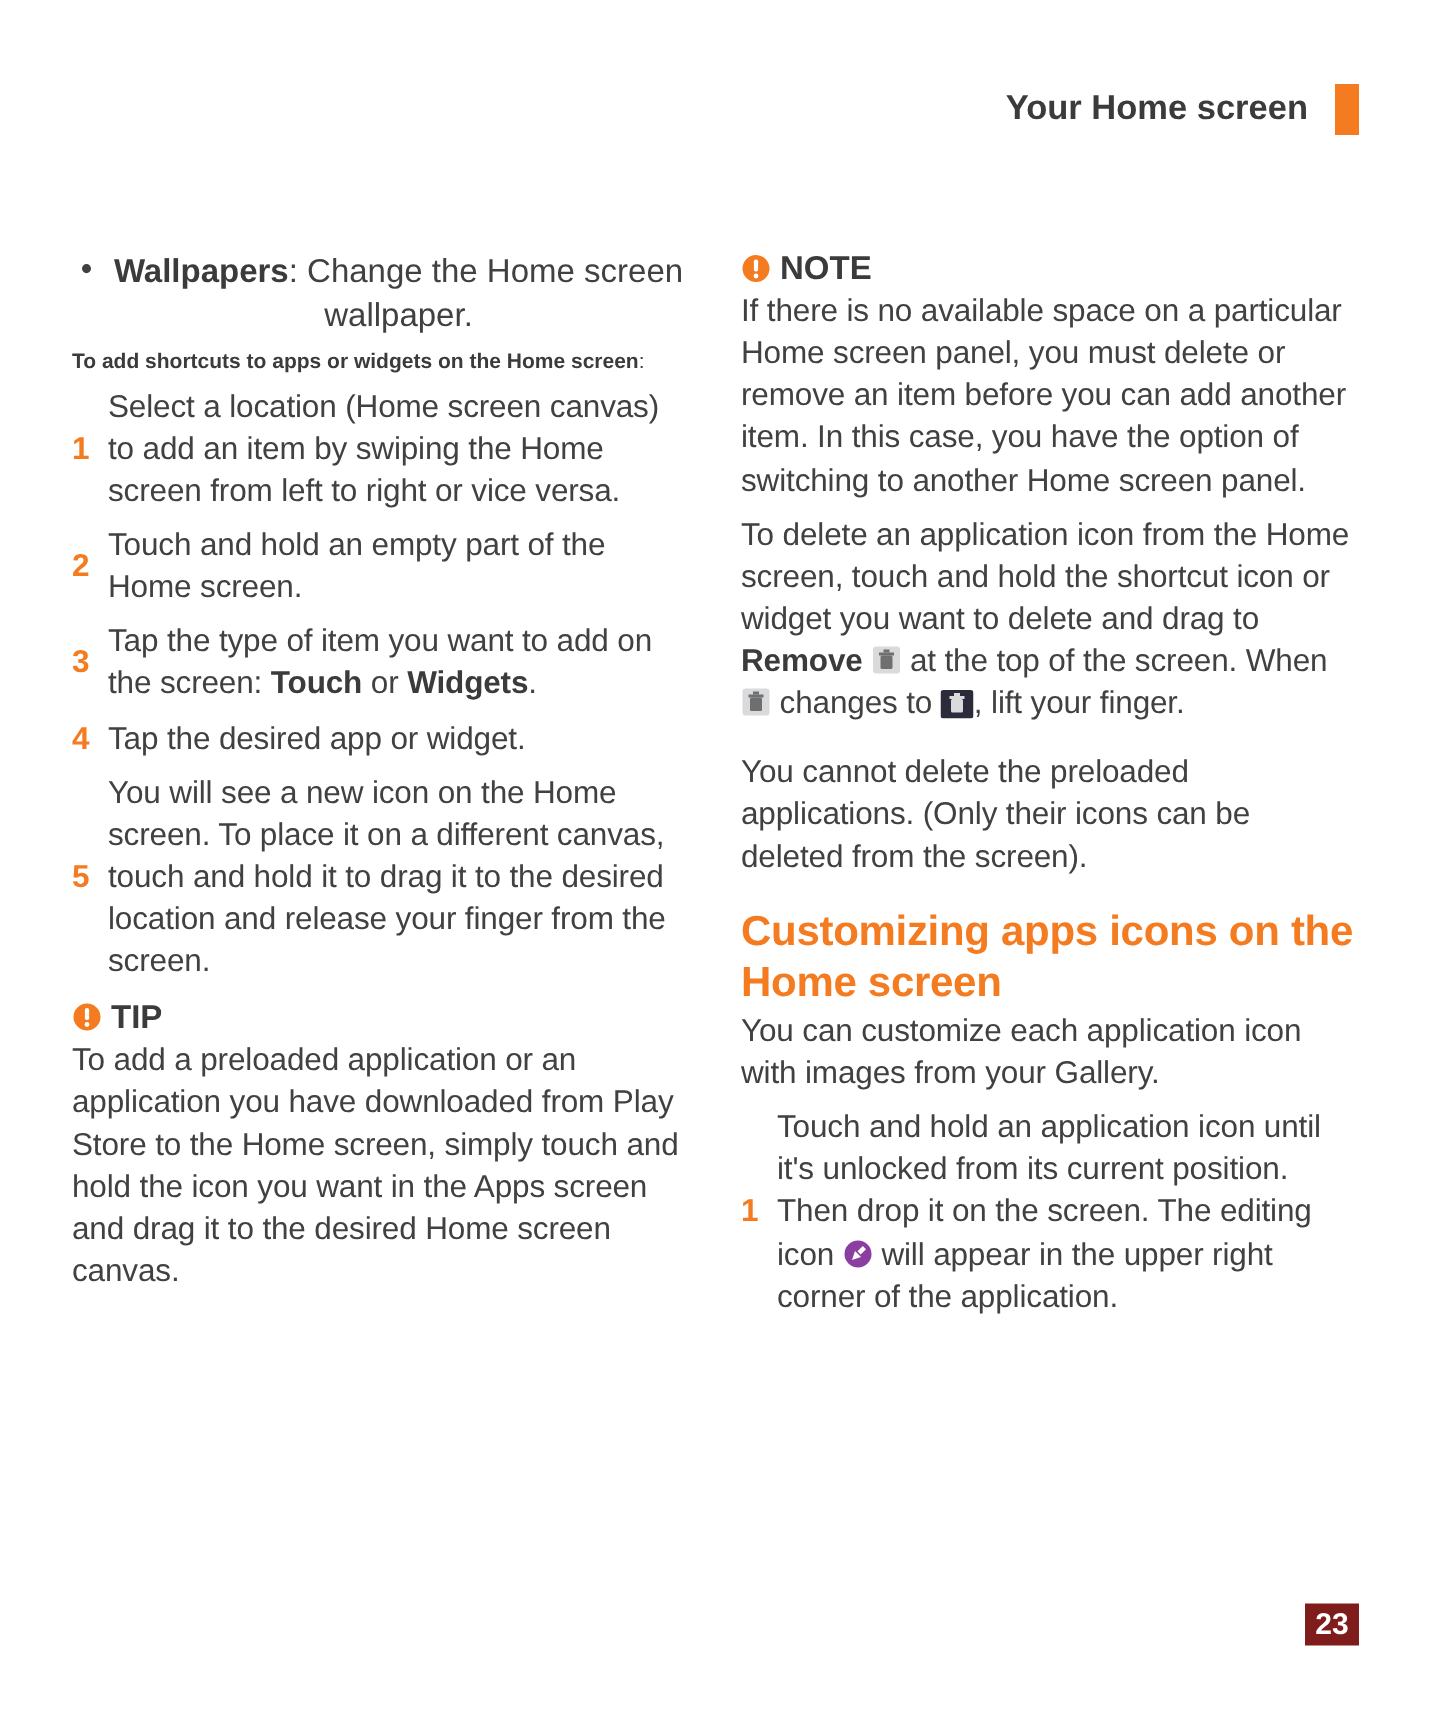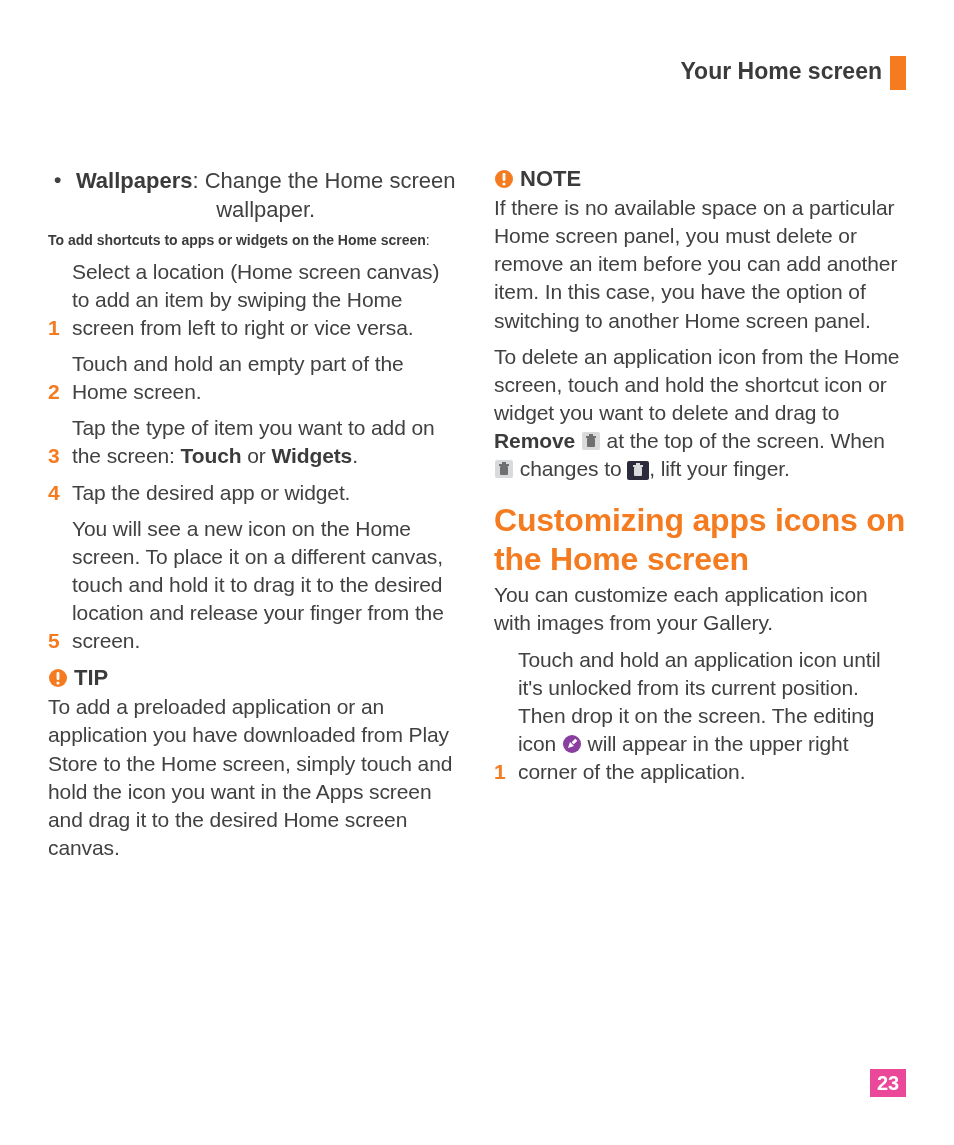--- a/index.html
+++ b/index.html
@@ -19,21 +19,21 @@
     padding: 56px 48px 48px 48px;
     box-sizing: border-box;
   }
   .header {
     position: relative;
     height: 34px;
     margin-bottom: 76px;
   }
   .header-title {
     position: absolute;
-    right: 24px;
+    right: 34px;
     top: 2px;
     font-weight: 700;
     font-size: 23px;
     letter-spacing: 0px;
     color: #3b3b3c;
   }
   .header-bar {
     position: absolute;
     right: 0;
     top: 0;
@@ -84,21 +84,21 @@
   }
   ol.steps {
     list-style: none;
     padding: 0;
     margin: 0 0 10px 0;
     counter-reset: step;
   }
   ol.steps > li {
     counter-increment: step;
     display: flex;
-    align-items: flex-end;
+    align-items: center;
     margin-bottom: 8px;
   }
   ol.steps > li::before {
     content: counter(step);
     color: #f47b20;
     font-weight: 700;
     font-size: 21px;
     line-height: 1.34;
     width: 18px;
     flex: 0 0 18px;
@@ -121,38 +121,38 @@
     color: #3b3b3c;
   }
   .exclaim-icon {
     width: 20px;
     height: 20px;
     flex: 0 0 auto;
   }
   .section-title {
     color: #f47b20;
     font-weight: 700;
-    font-size: 32px;
+    font-size: 28px;
     line-height: 1.22;
     margin: 18px 0 2px 0;
     letter-spacing: -0.2px;
   }
   .inline-icon {
     display: inline-block;
     vertical-align: -3px;
     width: 20px;
     height: 20px;
   }
   .inline-icon.dark { vertical-align: -4px; width: 22px; height: 19px; }
   .bold { font-weight: 700; color: #3b3b3c; }
   .page-num {
     position: absolute;
     right: 48px;
     bottom: 48px;
-    background: #ec4899;
+    background: #7f1d1d;
     color: #fff;
     font-weight: 700;
     font-size: 20px;
     width: 36px;
     height: 28px;
     display: flex;
     align-items: center;
     justify-content: center;
   }
 </style>
@@ -243,20 +243,21 @@
           </svg>
         </span><span> changes to </span><span class="inline-icon dark">
           <svg viewBox="0 0 22 19">
             <rect x="0" y="0" width="22" height="19" rx="2" fill="#2b2b3c"></rect>
             <rect x="7" y="6" width="8" height="9" rx="1" fill="#d9dadb"></rect>
             <rect x="6" y="4" width="10" height="2" fill="#d9dadb"></rect>
             <rect x="9" y="2" width="4" height="2" fill="#d9dadb"></rect>
           </svg>
         </span><span>, lift your finger.</span>
       </p>
+      <p>You cannot delete the preloaded applications. (Only their icons can be deleted from the screen).</p>
 
       <div class="section-title">Customizing apps icons on the Home screen</div>
       <p>You can customize each application icon with images from your Gallery.</p>
 
       <ol class="steps">
         <li>
           <div class="step-body">
             <span>Touch and hold an application icon until it's unlocked from its current position. Then drop it on the screen. The editing icon </span><span class="inline-icon">
               <svg viewBox="0 0 20 20">
                 <circle cx="10" cy="10" r="9" fill="#8a3fa0"></circle>

